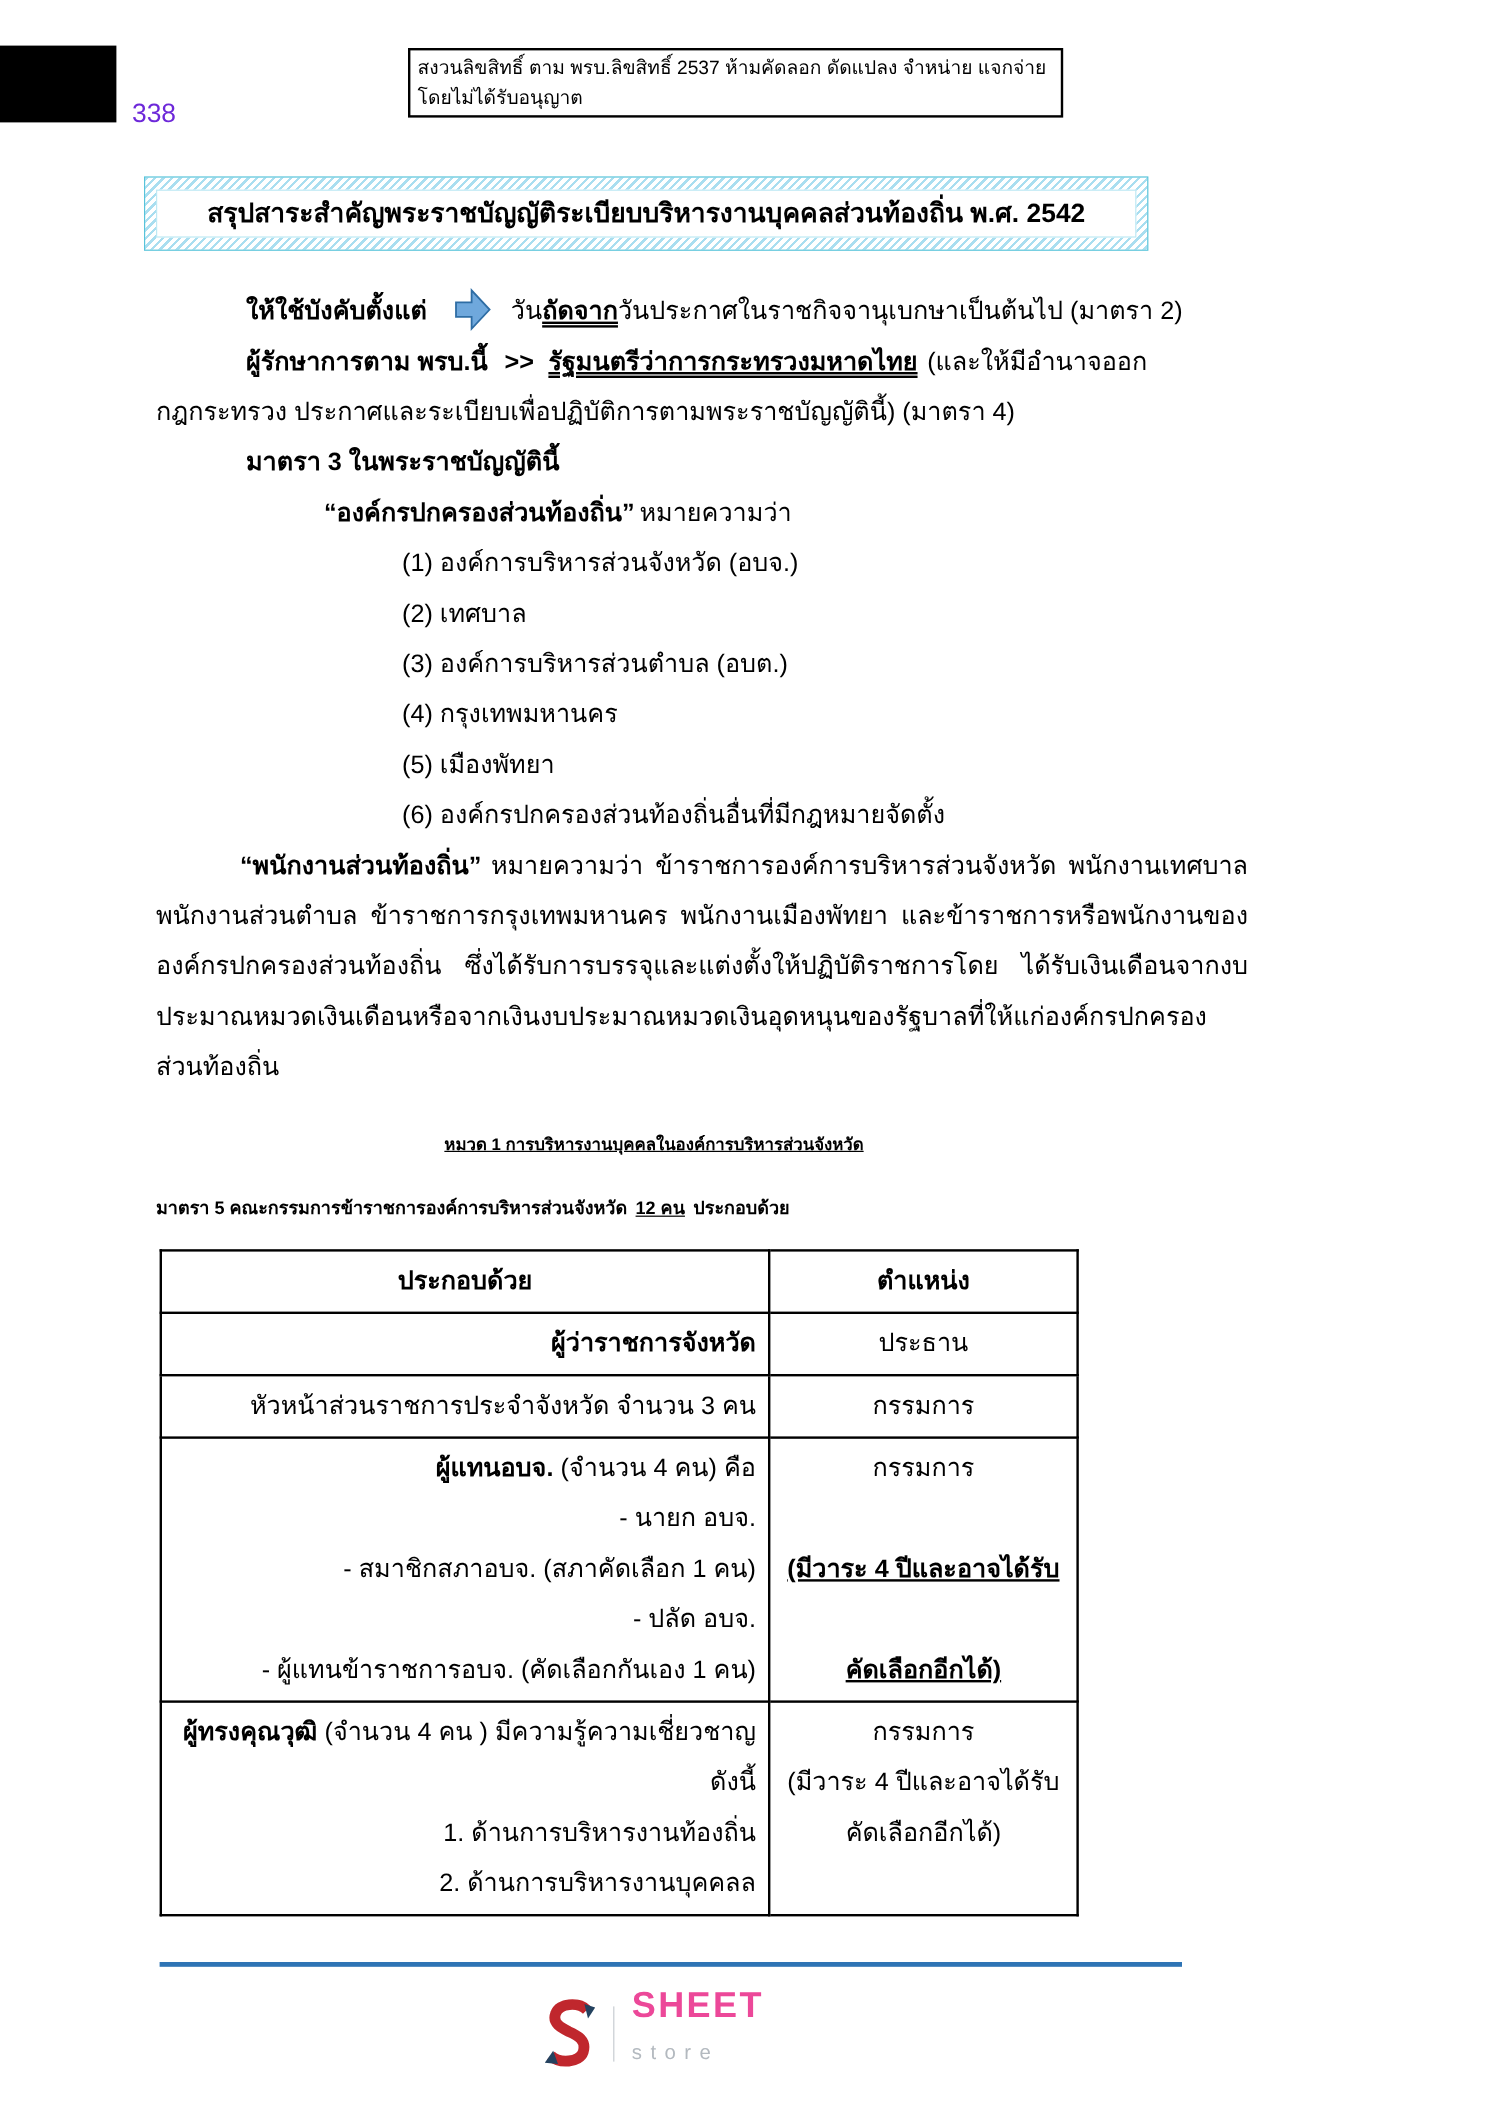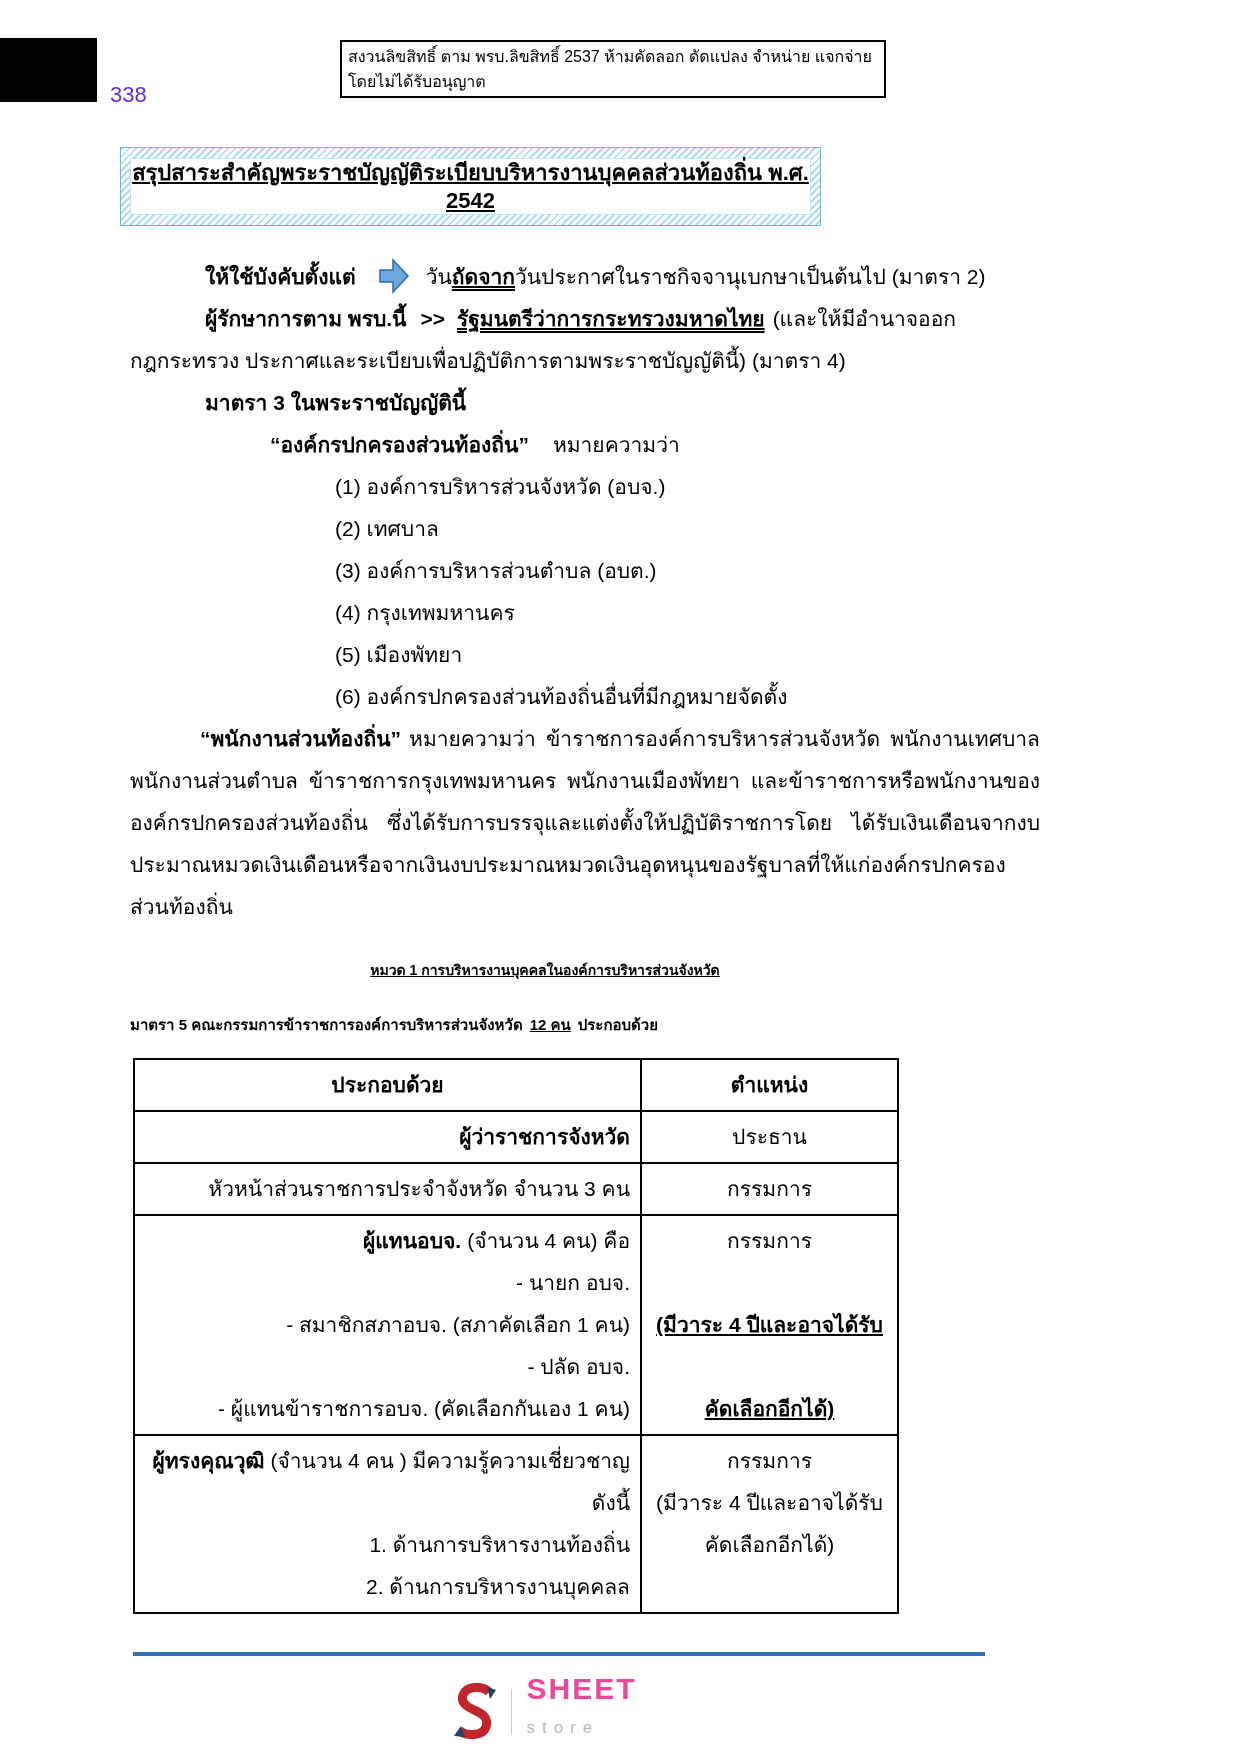--- a/index.html
+++ b/index.html
@@ -10,44 +10,43 @@
   .black-box{position:absolute;left:0;top:38px;width:97px;height:64px;background:#000;}
   .page-number{position:absolute;left:110px;top:46px;font-size:22px;color:#6d28d9;margin-top:36px;}
   .copyright-box{
     position:absolute;left:340px;top:40px;width:546px;height:58px;border:2px solid #000;
     box-sizing:border-box;display:flex;align-items:center;justify-content:center;
     font-size:16px;text-align:left;padding:0 6px;overflow:hidden;
   }
   .content{position:absolute;left:130px;top:0;width:910px;}
   
   .title-outer{
-    margin-top:147px;margin-left:-10px;width:701px;box-sizing:border-box;
+    margin-top:147px;margin-left:-10px;width:837px;box-sizing:border-box;
     border:1px solid #57c3da;
     background:repeating-linear-gradient(135deg,#a9def0 0 2px,#ffffff 2px 5px);
     padding:10px 9px;
-    text-decoration:underline;
   }
   .title-inner{
     background:#ffffff;border:1px solid #bfe9f4;min-height:38px;
     display:flex;align-items:center;justify-content:center;
     font-weight:bold;font-size:22px;text-align:center;line-height:1.25;
   }
   .body-text{font-size:21px;line-height:42px;}
   .line{white-space:nowrap;}
   .ind1{padding-left:75px;}
   .ind2{padding-left:140px;}
   .ind3{padding-left:205px;}
   .bold{font-weight:bold;}
   .u{text-decoration:underline;}
   .u-double{text-decoration:underline double;}
   .mt-first{margin-top:30px;}
   .arrow-icon{vertical-align:-11px;margin:0 16px 0 22px;}
   .arrows{font-weight:bold;margin:0 12px 0 14px;}
   .note1{margin-left:8px;}
-  .means{margin-left:24px;}
+  .means{margin-left:4px;}
   .para{margin:0;text-align:justify;text-indent:70px;}
   .para .term{font-weight:bold;}
   .para .rest{margin-left:8px;}
   .chapter-heading{margin-top:20px;width:830px;text-align:center;font-weight:bold;font-size:14px;line-height:44px;}
   .m5-line{margin-top:12px;width:830px;text-align:left;font-weight:bold;font-size:15px;line-height:42px;}
   .m5-count{text-decoration:underline;margin:0 7px;}
   .m5-post{margin-left:0;}
   
   table.committee{border-collapse:collapse;margin-top:12px;margin-left:3px;width:764px;
     font-size:21px;table-layout:fixed;}

